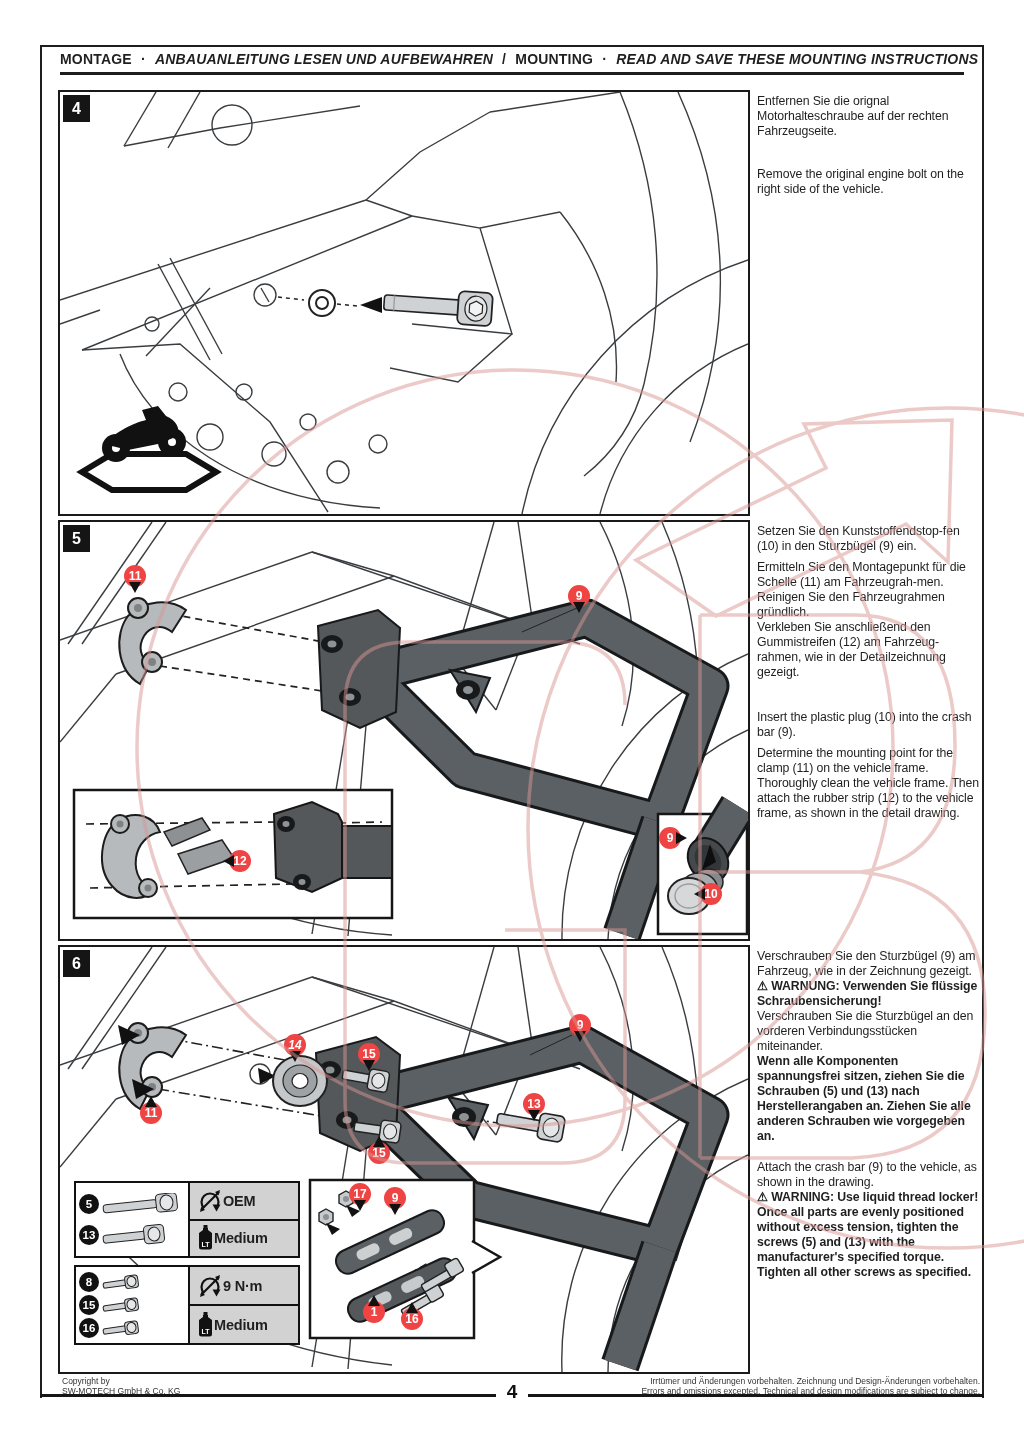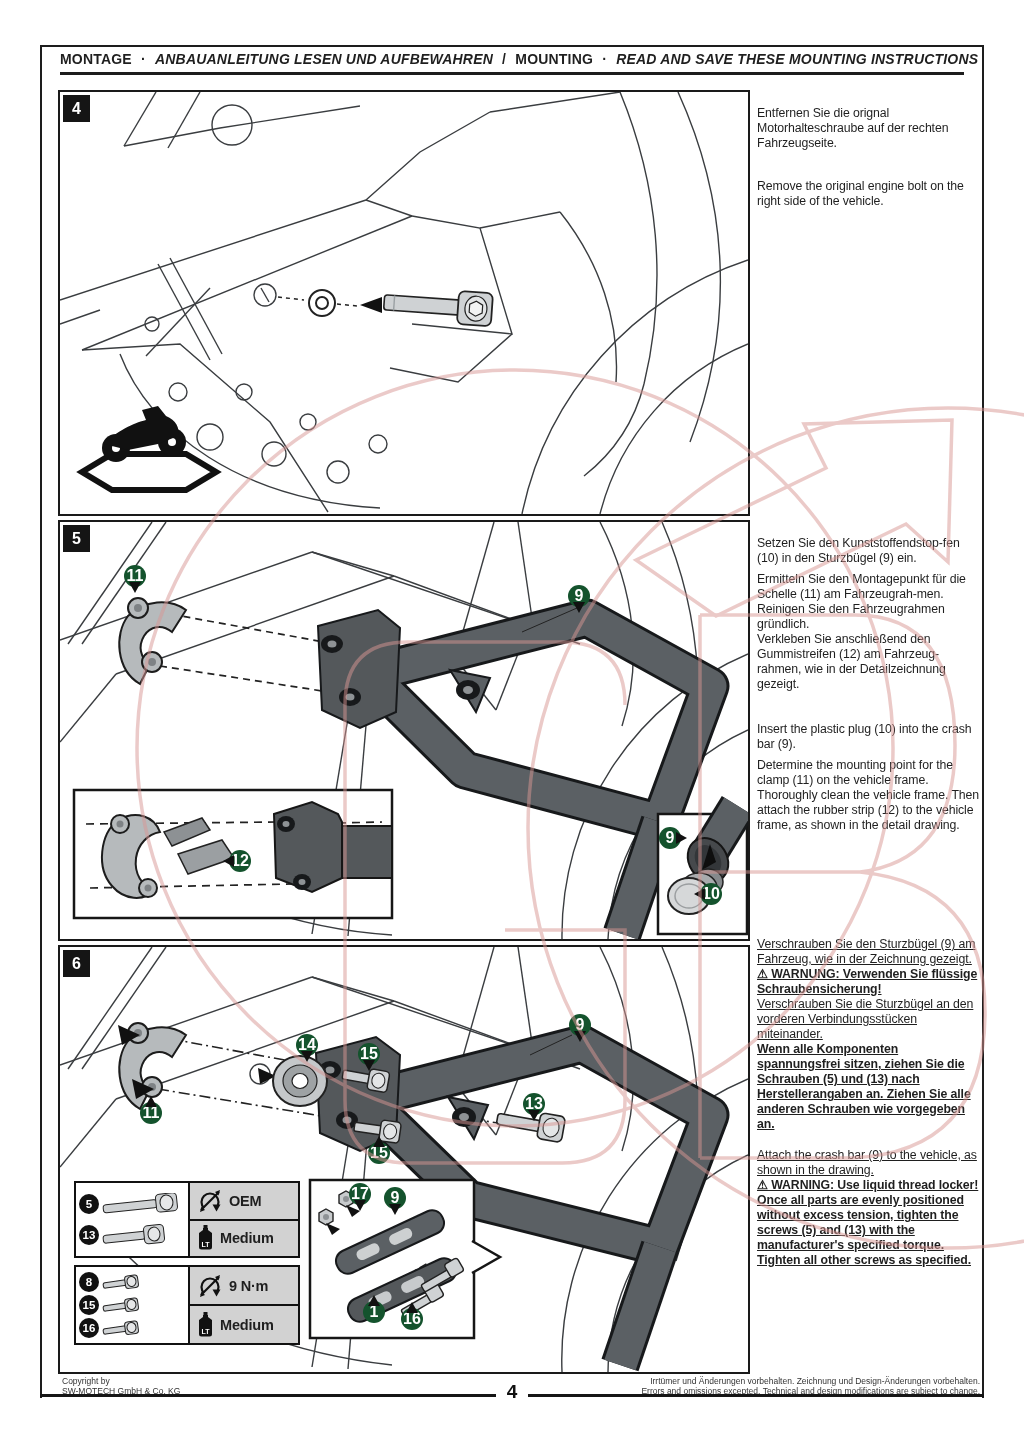--- a/index.html
+++ b/index.html
@@ -12,42 +12,42 @@
           font-size:14px;letter-spacing:.2px;white-space:nowrap;}
   .header .b{font-weight:bold;}
   .header .i{font-style:italic;font-weight:600;}
   .header .sep{font-weight:bold;margin:0 5px;}
   .header-rule{position:absolute;left:60px;top:72px;width:904px;height:3px;background:#1d1d1d;}
   
   .panel-box{position:absolute;left:58px;width:688px;border:2px solid #1a1a1a;background:#fff;overflow:hidden;}
   .panel-box svg.art{position:absolute;left:0;top:0;}
   .step-badge{position:absolute;left:3px;top:3px;width:27px;height:27px;background:#151515;
               color:#fff;font-weight:bold;font-size:16px;display:flex;align-items:center;justify-content:center;z-index:5;}
-  .panel-text{position:absolute;left:757px;width:226px;font-size:12.3px;line-height:15px;letter-spacing:-.1px;margin-top:12px;}
+  .panel-text{position:absolute;left:757px;width:226px;font-size:12.3px;line-height:15px;letter-spacing:-.1px;}
   .panel-text p{margin:0;}
   .panel-text p.bold{font-weight:bold;}
   .g6{margin-top:6px!important;}
   .g16{margin-top:16px!important;}
   .g28{margin-top:28px!important;}
   .g30{margin-top:30px!important;}
   
-  .co{position:absolute;width:22px;height:22px;border-radius:50%;background:#14532d;color:#fff;
-      font-weight:bold;font-size:16px;display:flex;align-items:center;justify-content:center;z-index:4;}
+  .co{position:absolute;width:22px;height:22px;border-radius:50%;background:#ef4444;color:#fff;
+      font-weight:bold;font-size:12px;display:flex;align-items:center;justify-content:center;z-index:4;}
   .co::after{content:"";position:absolute;width:0;height:0;border:6px solid transparent;}
   .td::after{top:17px;left:50%;transform:translateX(-50%);border-top:11px solid #111;}
   .tu::after{bottom:17px;left:50%;transform:translateX(-50%);border-bottom:11px solid #111;}
   .tl::after{right:17px;top:50%;transform:translateY(-50%);border-right:11px solid #111;}
   .tr::after{left:17px;top:50%;transform:translateY(-50%);border-left:11px solid #111;}
   
   .tq{position:absolute;width:222px;border:2px solid #111;display:flex;background:#fff;z-index:3;}
   .tq-parts{width:106px;display:flex;flex-direction:column;justify-content:space-evenly;
             padding:2px 3px;border-right:2px solid #111;background:#fff;}
   .tq-part-row{display:flex;align-items:center;gap:3px;}
   .tq-specs{flex:1;display:flex;flex-direction:column;}
-  .tq-cell{flex:1;background:#d2d2d2;display:flex;align-items:center;gap:6px;padding:0 7px;border-bottom:2px solid #111;}
+  .tq-cell{flex:1;background:#d2d2d2;display:flex;align-items:center;gap:0;padding:0 7px;border-bottom:2px solid #111;}
   .tq-cell:last-child{border-bottom:none;}
   .tq-label{font-weight:bold;font-size:14.5px;letter-spacing:-.2px;}
   .mini-badge{min-width:20px;height:20px;border-radius:50%;background:#111;color:#fff;font-weight:bold;
               font-size:11.5px;display:flex;align-items:center;justify-content:center;}
   .bottle{position:relative;width:17px;height:26px;flex:0 0 17px;}
   .bottle .lt{position:absolute;bottom:3px;left:0;right:0;text-align:center;color:#fff;font-size:7px;font-weight:bold;}
   
   .footer-left{position:absolute;left:62px;top:1377px;font-size:8.5px;line-height:9.5px;color:#333;}
   .footer-right{position:absolute;right:44px;top:1377px;font-size:8.5px;line-height:9.5px;color:#333;text-align:right;}
   .fline{position:absolute;top:1394px;height:2.5px;background:#151515;}
@@ -366,21 +366,21 @@
         </g>
         <g transform="rotate(-30 385 330)">
           <rect x="360" y="325" width="32" height="8" rx="2" fill="#cfd2d4" stroke="#222" stroke-width="1.4"></rect>
           <rect x="390" y="319" width="15" height="15" rx="3" fill="#cfd2d4" stroke="#222" stroke-width="1.4"></rect>
         </g>
         <path d="M412,294 L440,310 L412,326" fill="#fff" stroke="#161616" stroke-width="2.5"></path>
       </g>
     </svg>
     <div class="step-badge">6</div>
     <div class="co tu" style="left:80px;top:155px;">11</div>
-    <div class="co td" style="left:236px;top:87px;">14</div>
+    <div class="co td" style="left:224px;top:87px;font-style:italic;">14</div>
     <div class="co td" style="left:298px;top:96px;">15</div>
     <div class="co tu" style="left:308px;top:195px;">15</div>
     <div class="co td" style="left:509px;top:67px;">9</div>
     <div class="co td" style="left:463px;top:146px;">13</div>
     <div class="co td" style="left:289px;top:236px;">17</div>
     <div class="co td" style="left:324px;top:240px;">9</div>
     <div class="co tu" style="left:303px;top:354px;">1</div>
     <div class="co tu" style="left:341px;top:361px;">16</div>
 
     <div class="tq" style="left:14px;top:234px;height:73px;">
@@ -480,21 +480,21 @@
                 <rect x="6.5" y="0" width="4" height="3" fill="#111"></rect>
                 <path d="M6,3 h5 v2 l4,3 v14 a2.5,2.5 0 0 1 -2.5,2.5 h-8 a2.5,2.5 0 0 1 -2.5,-2.5 V8 l4,-3 Z" fill="#111"></path>
               </svg>
             <span class="lt">LT</span>
           </span>
           <span class="tq-label">Medium</span>
         </div>
       </div>
     </div>
   </section>
-  <aside class="panel-text" style="top:925px;text-decoration:underline;">
+  <aside class="panel-text" style="top:949px;">
     <p>Verschrauben Sie den Sturzbügel (9) am Fahrzeug, wie in der Zeichnung gezeigt.</p>
     <p class="bold">⚠ WARNUNG: Verwenden Sie flüssige Schraubensicherung!</p>
     <p>Verschrauben Sie die Sturzbügel an den vorderen Verbindungsstücken miteinander.</p>
     <p class="bold">Wenn alle Komponenten spannungsfrei sitzen, ziehen Sie die Schrauben (5) und (13) nach Herstellerangaben an. Ziehen Sie alle anderen Schrauben wie vorgegeben an.</p>
     <p class="g16">Attach the crash bar (9) to the vehicle, as shown in the drawing.</p>
     <p class="bold">⚠ WARNING: Use liquid thread locker!</p>
     <p class="bold">Once all parts are evenly positioned without excess tension, tighten the screws (5) and (13) with the manufacturer's specified torque. Tighten all other screws as specified.</p>
   </aside>
 
   <div class="footer-left">

